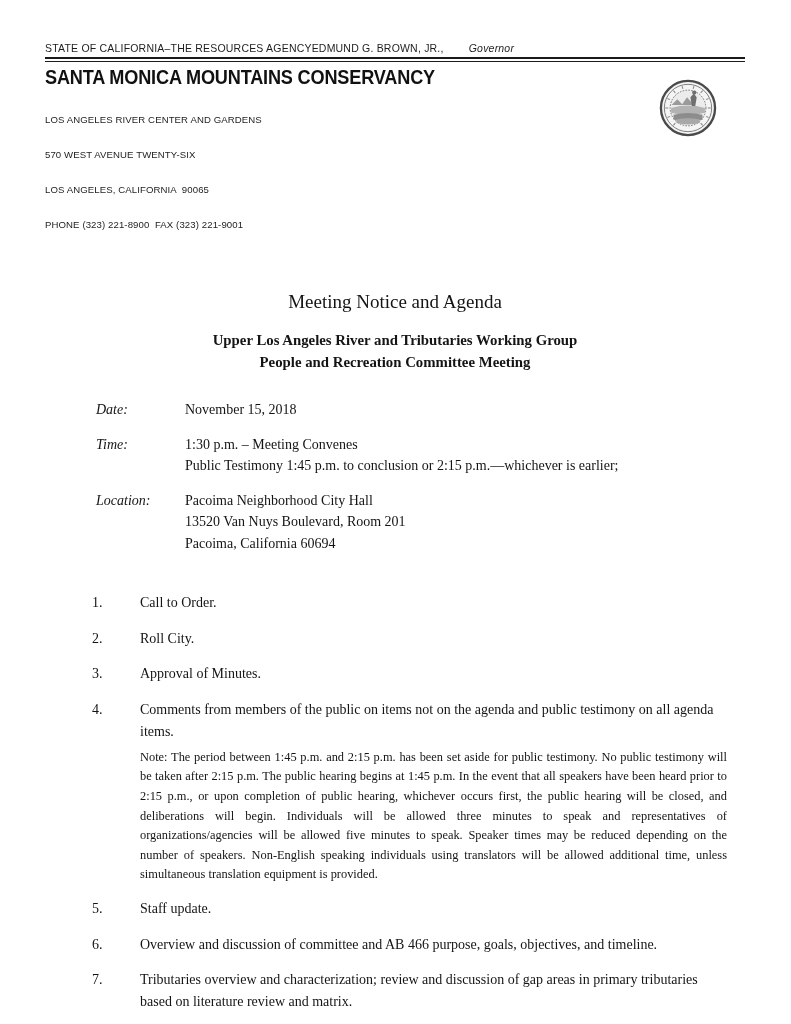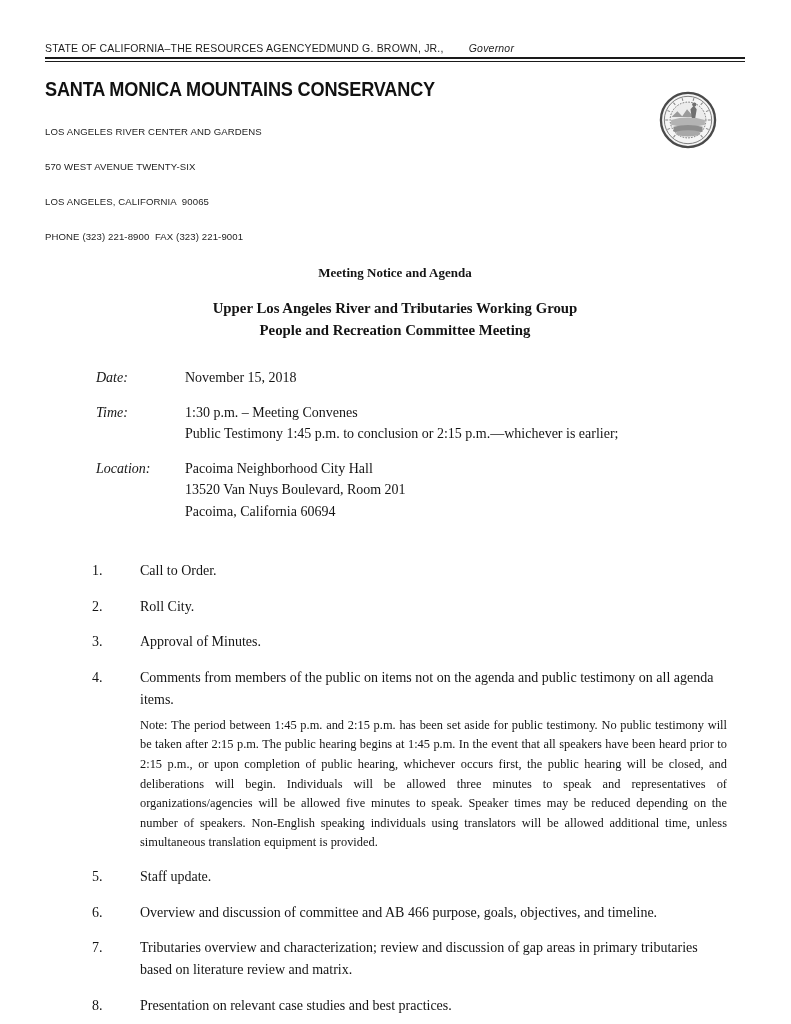--- a/index.html
+++ b/index.html
@@ -20,42 +20,42 @@
     display:flex; justify-content:flex-start; align-items:flex-end;
     font-family:"Liberation Sans", sans-serif;
     font-size:10.5px; letter-spacing:.2px; color:#1d1d1d;
   }
   .lh-governor .gov-title { font-style:italic;padding-left:22px; }
   .lh-rule {
     margin-top:3px; height:5px;
     border-top:2px solid #1a1a1a;
     border-bottom:1.5px solid #1a1a1a;
   }
-  .lh-body { position:relative; margin-top:16px; }
+  .lh-body { position:relative; margin-top:4px; }
   .org-name {
     font-family:"Liberation Sans", sans-serif;
     font-weight:bold; font-size:19.5px; letter-spacing:-0.2px;
     transform:scaleX(.93); transform-origin:left center;
     white-space:nowrap; color:#111;
   }
   .org-address {
     margin-top:2px;
     font-family:"Liberation Sans", sans-serif;
     font-size:9.6px; line-height:11.6px; letter-spacing:.1px;
     white-space:pre-wrap; color:#1d1d1d;
   }
   .seal {
     position:absolute; right:28px; top:12px;
     width:58px; height:60px;
   }
 
   
   .doc-title {
-    text-align:center;
-    font-weight:bold; font-size:13px;
+    margin-top:38px; text-align:center;
+    font-weight:normal; font-size:19px;
   }
   .doc-subtitle {
     margin-top:16px; text-align:center;
     font-weight:bold; font-size:14.8px; line-height:22px;
   }
 
   
   .details { margin-top:26px; margin-left:51px; }
   .detail-row { display:flex; margin-bottom:13px; }
   .detail-label { width:89px; flex:0 0 89px; font-size:14px; line-height:21.5px;font-style:italic; }

